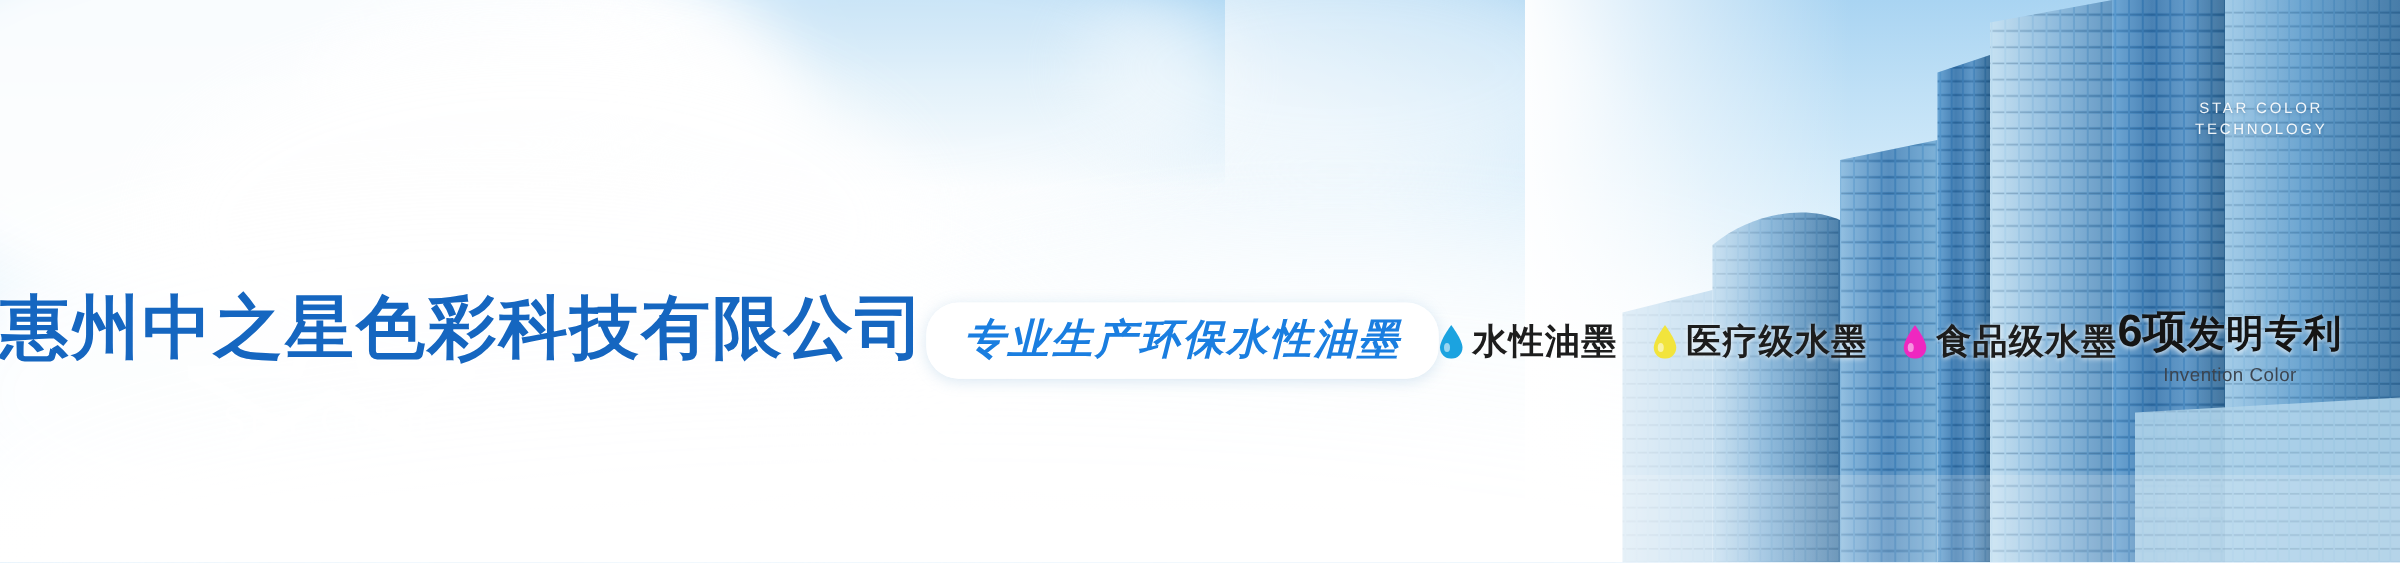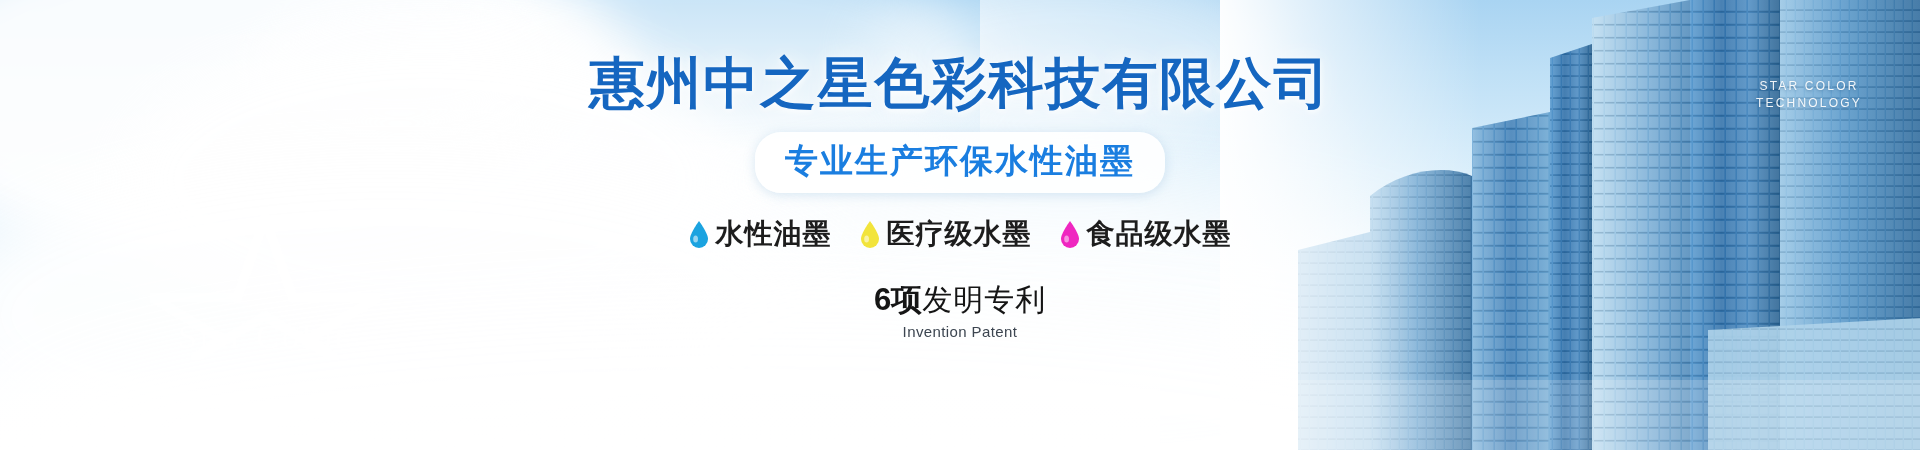--- a/index.html
+++ b/index.html
@@ -61,38 +61,39 @@
     text-align:center;
     color:rgba(255,255,255,.92);
     font-size:12px; letter-spacing:2.2px; line-height:17px;
     text-shadow:0 1px 3px rgba(40,80,120,.45);
     font-family:"Liberation Sans", sans-serif;
   }
 
   
   .content{
     position:absolute; left:0; top:0; width:1920px; height:450px;
-    display:flex; flex-direction:column; align-items:center;
-    padding-top:54px;
+    display:flex; align-items:center;
+    padding-top:74px;
   }
 
   .title{
     font-size:55px; font-weight:bold; letter-spacing:2px;
     color:#1566c0;
     text-shadow:0 2px 6px rgba(255,255,255,.9), 0 0 22px rgba(255,255,255,.75);
     line-height:1.06;
     white-space:nowrap;
   }
 
   .pill{
     margin-top:20px;
     background:rgba(255,255,255,.88);
     border-radius:26px;
     padding:7px 30px 9px;
     box-shadow:0 2px 12px rgba(120,170,210,.28);
+    font-style:italic;
   }
   .pill-text{
     font-size:33px; font-weight:bold; letter-spacing:2px;
     color:#1a7ee0; white-space:nowrap;
   }
 
   .features{
     margin-top:22px;
     display:flex; align-items:center; gap:28px;
   }
@@ -108,22 +109,22 @@
     margin-top:26px;
     display:flex; align-items:flex-start; gap:48px;
   }
   .badge{ text-align:center; }
   .badge-main{
     display:flex; align-items:baseline; justify-content:center;
     color:#151515;
     text-shadow:0 1px 4px rgba(255,255,255,.8);
     white-space:nowrap;
   }
-  .badge-big{ font-size:31px; font-weight:bold; letter-spacing:0px; }
-  .badge-small{ font-size:30px; font-weight:normal; letter-spacing:1px; }
+  .badge-big{ font-size:36px; font-weight:bold; letter-spacing:0px; }
+  .badge-small{ font-size:30px; font-weight:bold; letter-spacing:1px; }
   .badge-sub{
     margin-top:2px;
     font-size:15px; color:#3c4550; letter-spacing:.4px;
     font-family:"Liberation Sans", sans-serif;
   }
 
   
   .bottom-fade{
     position:absolute; left:0; bottom:0; width:1160px; height:120px;
     background:linear-gradient(180deg, rgba(255,255,255,0) 0%, rgba(255,255,255,.85) 60%, #ffffff 100%);
@@ -283,20 +284,20 @@
 
     </div>
 
     <div class="badges">
 
       <div class="badge">
         <div class="badge-main">
           <span class="badge-big">6项</span>
           <span class="badge-small">发明专利</span>
         </div>
-        <div class="badge-sub">Invention Patent</div>
+        <div class="badge-sub">Invention Color</div>
       </div>
 
 
     </div>
 
   </div>
 </div>
 
 </body></html>

